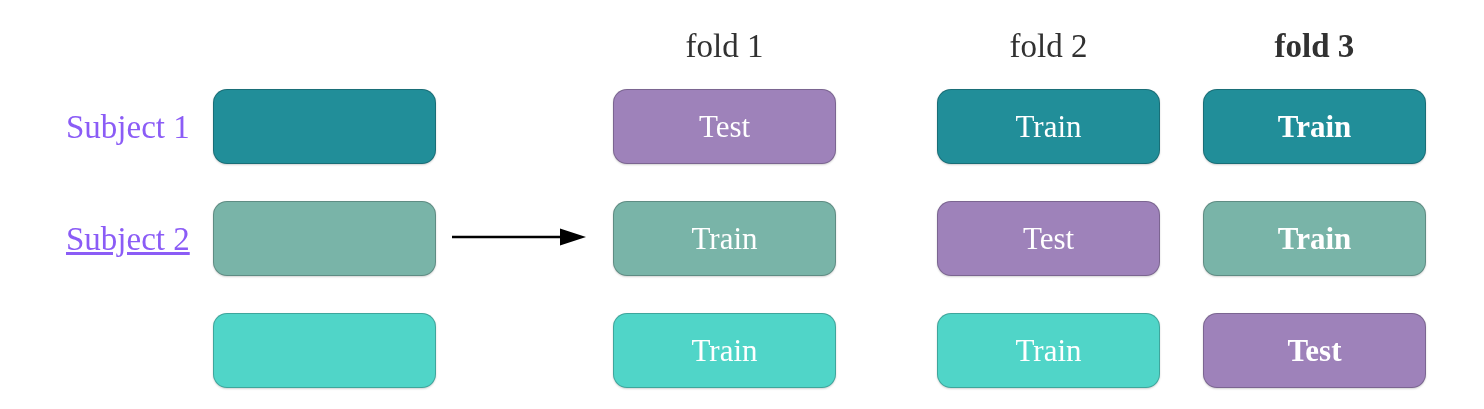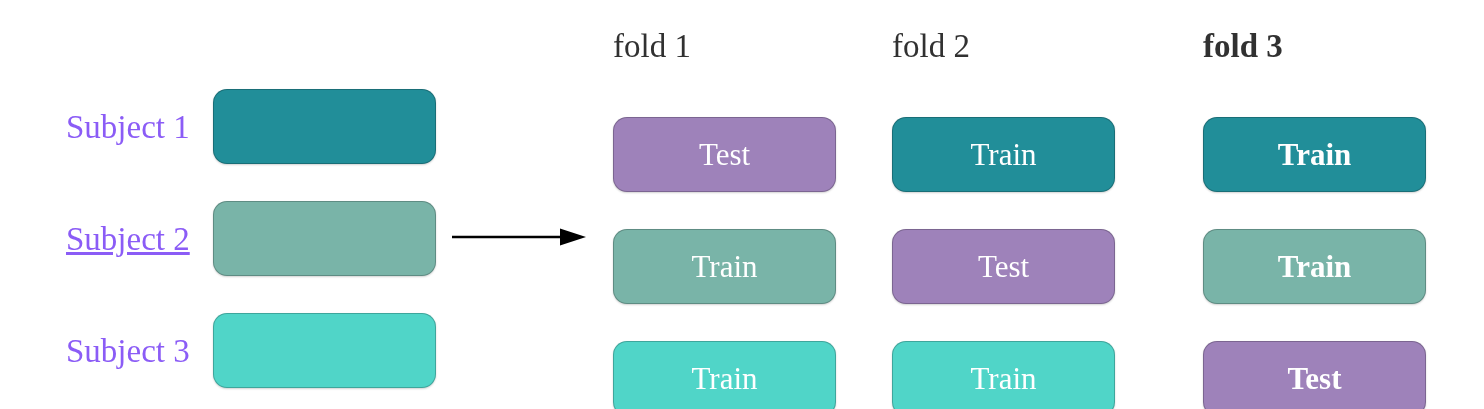--- a/index.html
+++ b/index.html
@@ -20,45 +20,44 @@
     font-size: 33px;
     color: #8b5cf6;
     white-space: nowrap;
   }
   .fold-header {
     position: absolute;
     top: 26px;
     width: 223px;
     height: 40px;
     line-height: 40px;
-    text-align: left;
+    text-align: center;
     font-size: 33px;
     color: #313131;
     white-space: nowrap;
   }
   .box {
     position: absolute;
     width: 223px;
     height: 75px;
     box-sizing: border-box;
     border: 1px solid rgba(0, 0, 0, 0.22);
     border-radius: 14px;
     box-shadow: 0 1px 2px rgba(0, 0, 0, 0.18);
   }
   .cell {
     color: #ffffff;
     font-size: 31px;
     text-align: center;
     line-height: 73px;
-    margin-top: 28px;
   }
   
   .col-subject { left: 213px; }
   .col-fold1   { left: 613px; }
-  .col-fold2   { left: 892px; }
+  .col-fold2   { left: 937px; }
   .col-fold3   { left: 1203px; font-weight: bold; }
   
   .row-1 { top: 89px; }
   .row-2 { top: 201px; }
   .row-3 { top: 313px; }
   .label-row-1 { top: 107px; }
   .label-row-2 { top: 219px; text-decoration: underline; }
   .label-row-3 { top: 331px; }
   .arrow {
     position: absolute;
@@ -68,21 +67,20 @@
     height: 26px;
   }
 </style>
 </head>
 <body>
 
 <div class="canvas">
 
   <div class="subject-label label-row-1">Subject 1</div>
   <div class="subject-label label-row-2">Subject 2</div>
-  <div class="subject-label label-row-3">Subject 3</div>
 
   <div class="box col-subject row-1" style="background-color: rgb(33, 142, 153);"></div>
   <div class="box col-subject row-2" style="background-color: rgb(121, 180, 168);"></div>
   <div class="box col-subject row-3" style="background-color: rgb(80, 213, 200);"></div>
 
   <svg class="arrow" viewBox="0 0 140 26" aria-hidden="true">
     <line x1="2" y1="13" x2="113" y2="13" stroke="#000000" stroke-width="2.6"></line>
     <polygon points="110,4.5 136,13 110,21.5" fill="#000000"></polygon>
   </svg>
 

